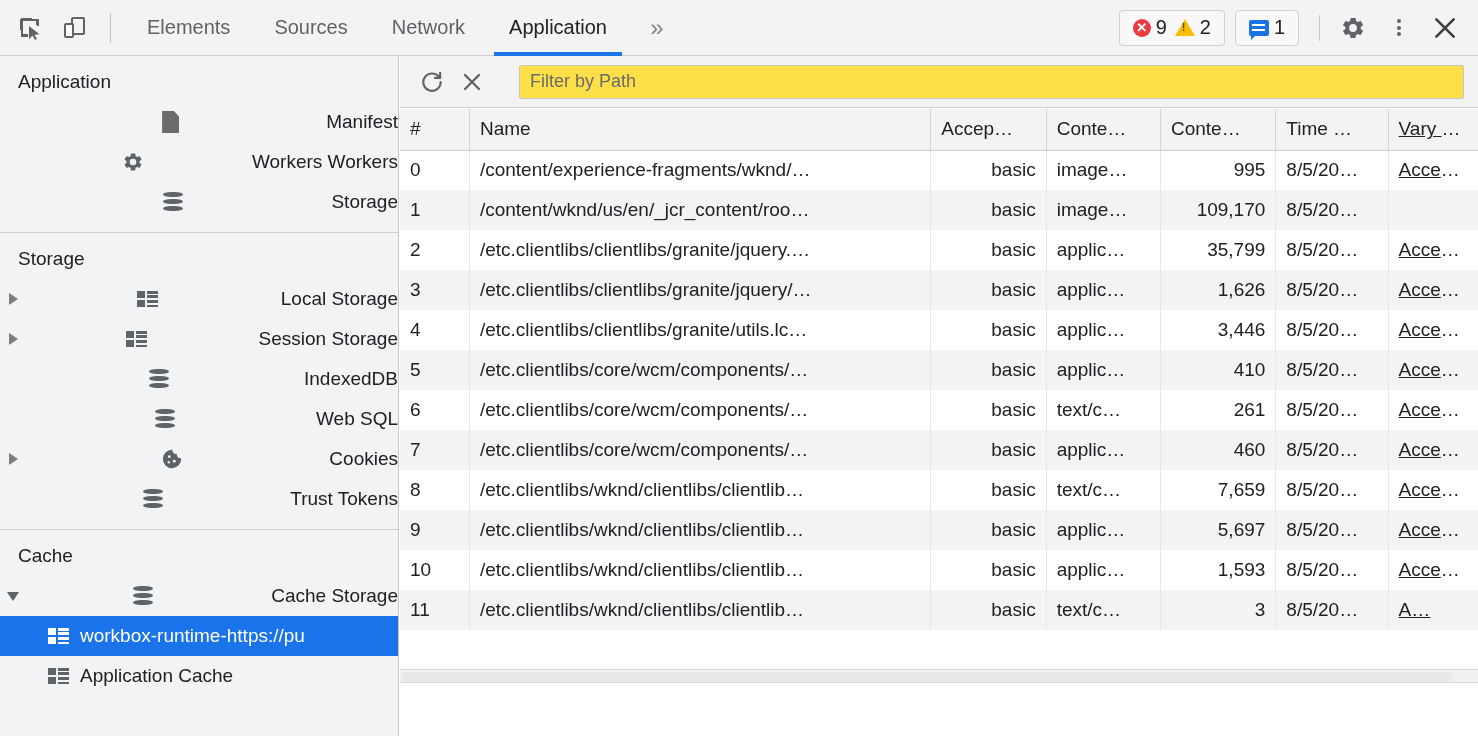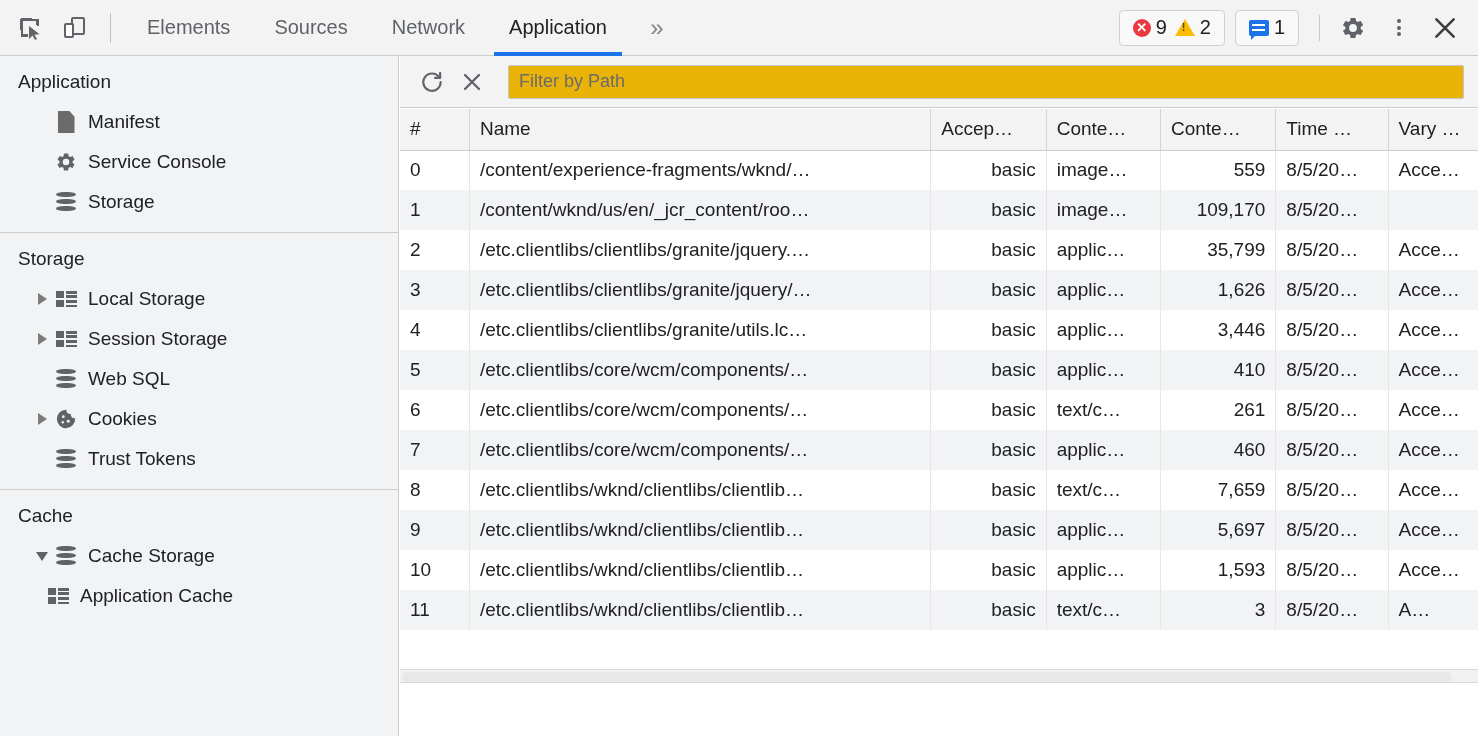--- a/index.html
+++ b/index.html
@@ -145,21 +145,21 @@
   }
   .side-item {
     display: flex; align-items: center;
     height: 40px;
     padding-left: 18px;
     font-size: 19px;
     color: #202124;
     cursor: pointer;
     white-space: nowrap;
   }
-  .side-item.indent1 { padding-left: 34px; }
+  .side-item.indent1 { padding-left: 5px; justify-content: space-between; }
   .side-item.indent2 { padding-left: 46px; }
   .side-item.selected { background: #1a73e8; color: #ffffff; }
   .arrow {
     width: 16px; flex: 0 0 16px;
     display: flex; align-items: center; justify-content: center;
     margin-right: 4px;
   }
   .arrow.blank { visibility: hidden; }
   .tri-right {
     width: 0; height: 0;
@@ -224,23 +224,23 @@
     padding: 0 14px 0 12px;
   }
   .fb-btn {
     width: 40px; height: 40px;
     display: flex; align-items: center; justify-content: center;
     cursor: pointer; color: #5f6368;
   }
   #filter-input {
     flex: 1;
     height: 34px;
-    margin-left: 16px;
+    margin-left: 27px;
     border: 1px solid #c6c6c6;
-    background: #eab308;
+    background: #fde047;
     border-radius: 2px;
     font-size: 18px;
     font-family: "Liberation Sans", sans-serif;
     color: #202124;
     padding: 0 10px;
     outline: none;
   }
   #filter-input::placeholder { color: #6b6b6b; }
 
   
@@ -282,21 +282,21 @@
     text-overflow: ellipsis;
   }
   table.datagrid tbody tr:nth-child(even) { background: #f2f3f4; }
   table.datagrid tbody tr:nth-child(odd)  { background: #ffffff; }
   .col-num   { width: 68px; }
   .col-name  { width: 452px; }
   .col-resp  { width: 113px; }
   .col-ct    { width: 112px; }
   .col-cl    { width: 113px; }
   .col-time  { width: 110px; }
-  .col-vary  { width: 88px; }
+  .col-vary  { width: 88px; text-decoration: underline; }
   td.right { text-align: right; }
 
   
   #grid-hscroll {
     position: absolute;
     top: 613px; left: 0;
     width: 1078px; height: 14px;
     background: #f1f1f1;
     border-top: 1px solid #d8d8d8;
     border-bottom: 1px solid #d8d8d8;
@@ -405,21 +405,21 @@
       <span class="side-label">Manifest</span>
     </div>
 
     <div class="side-item indent1">
       <span class="arrow blank"></span>
       <span class="side-icon">
         <svg width="22" height="22" viewBox="0 0 24 24" fill="#5f6368">
           <path d="M19.1 12.9a7.6 7.6 0 0 0 0-1.8l2-1.5a.5.5 0 0 0 .1-.6l-1.9-3.2a.5.5 0 0 0-.6-.2l-2.3.9a7 7 0 0 0-1.6-.9l-.3-2.4a.5.5 0 0 0-.5-.4h-3.8a.5.5 0 0 0-.5.4l-.3 2.4c-.6.2-1.1.5-1.6.9l-2.3-.9a.5.5 0 0 0-.6.2L2.9 9a.5.5 0 0 0 .1.6l2 1.5a7.6 7.6 0 0 0 0 1.8l-2 1.5a.5.5 0 0 0-.1.6l1.9 3.2c.1.2.4.3.6.2l2.3-.9c.5.4 1 .7 1.6.9l.3 2.4c0 .3.3.4.5.4h3.8c.2 0 .5-.2.5-.4l.3-2.4c.6-.2 1.1-.5 1.6-.9l2.3.9c.2.1.5 0 .6-.2l1.9-3.2a.5.5 0 0 0-.1-.6zM12 15.6A3.6 3.6 0 1 1 15.6 12 3.6 3.6 0 0 1 12 15.6z"></path>
         </svg>
       </span>
-      <span class="side-label">Service Console</span>
+      <span class="side-label">Workers Workers</span>
     </div>
 
     <div class="side-item indent1">
       <span class="arrow blank"></span>
       <span class="side-icon">
         <span class="ico-db">
             <i></i>
             <i></i>
             <i></i>
           </span>
@@ -458,20 +458,31 @@
             <i></i>
             <i></i>
             <i></i>
             <i></i>
             <i></i>
           </span>
       </span>
       <span class="side-label">Session Storage</span>
     </div>
 
+    <div class="side-item indent1">
+      <span class="arrow blank"></span>
+      <span class="side-icon">
+        <span class="ico-db">
+            <i></i>
+            <i></i>
+            <i></i>
+          </span>
+      </span>
+      <span class="side-label">IndexedDB</span>
+    </div>
 
     <div class="side-item indent1">
       <span class="arrow blank"></span>
       <span class="side-icon">
         <span class="ico-db">
             <i></i>
             <i></i>
             <i></i>
           </span>
       </span>
@@ -516,20 +527,33 @@
       <span class="side-icon">
         <span class="ico-db">
             <i></i>
             <i></i>
             <i></i>
           </span>
       </span>
       <span class="side-label">Cache Storage</span>
     </div>
 
+    <div class="side-item indent2 selected">
+      <span class="side-icon">
+        <span class="ico-grid">
+            <i></i>
+            <i></i>
+            <i></i>
+            <i></i>
+            <i></i>
+            <i></i>
+          </span>
+      </span>
+      <span class="side-label">workbox-runtime-https://pu</span>
+    </div>
 
     <div class="side-item indent2">
       <span class="side-icon">
         <span class="ico-grid">
             <i></i>
             <i></i>
             <i></i>
             <i></i>
             <i></i>
             <i></i>
@@ -569,21 +593,21 @@
           <th class="col-time">Time …</th>
           <th class="col-vary" style="border-right:none;">Vary H…</th>
         </tr>
       </thead>
       <tbody id="grid-body">
           <tr>
             <td class="col-num">0</td>
             <td class="col-name">/content/experience-fragments/wknd/…</td>
             <td class="col-resp right">basic</td>
             <td class="col-ct">image…</td>
-            <td class="col-cl right">559</td>
+            <td class="col-cl right">995</td>
             <td class="col-time">8/5/20…</td>
             <td class="col-vary" style="border-right: none;">Accep…</td>
           </tr>
           <tr>
             <td class="col-num">1</td>
             <td class="col-name">/content/wknd/us/en/_jcr_content/roo…</td>
             <td class="col-resp right">basic</td>
             <td class="col-ct">image…</td>
             <td class="col-cl right">109,170</td>
             <td class="col-time">8/5/20…</td>

